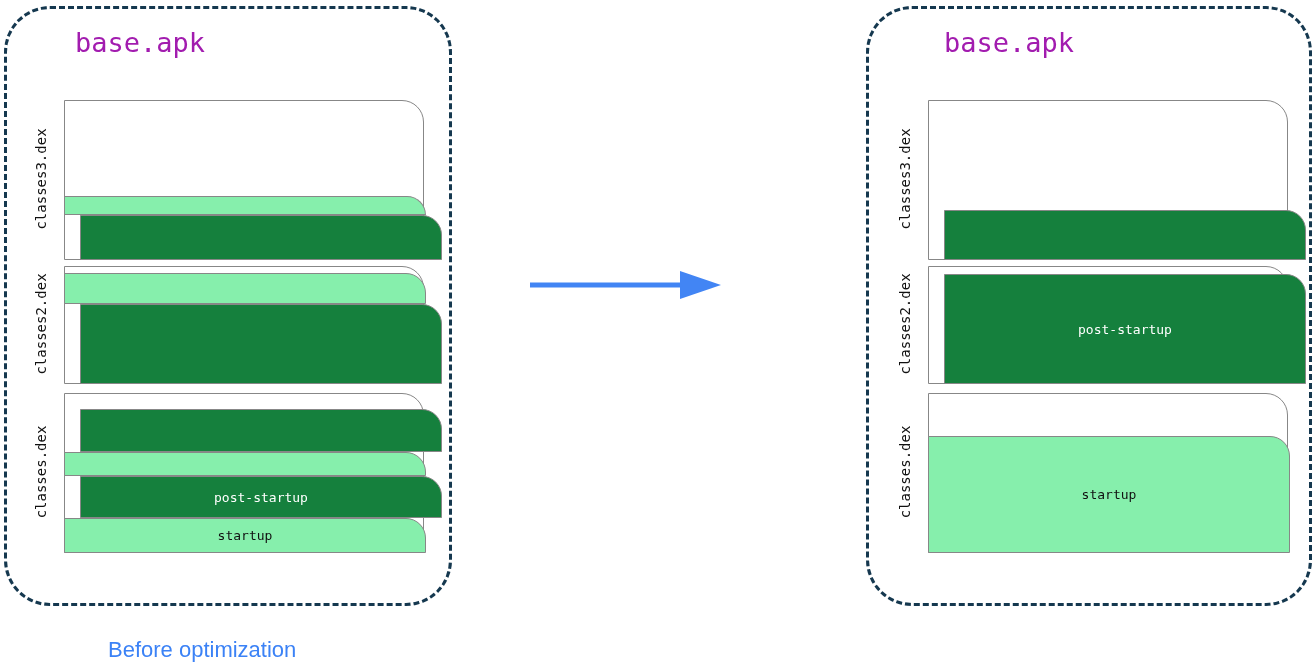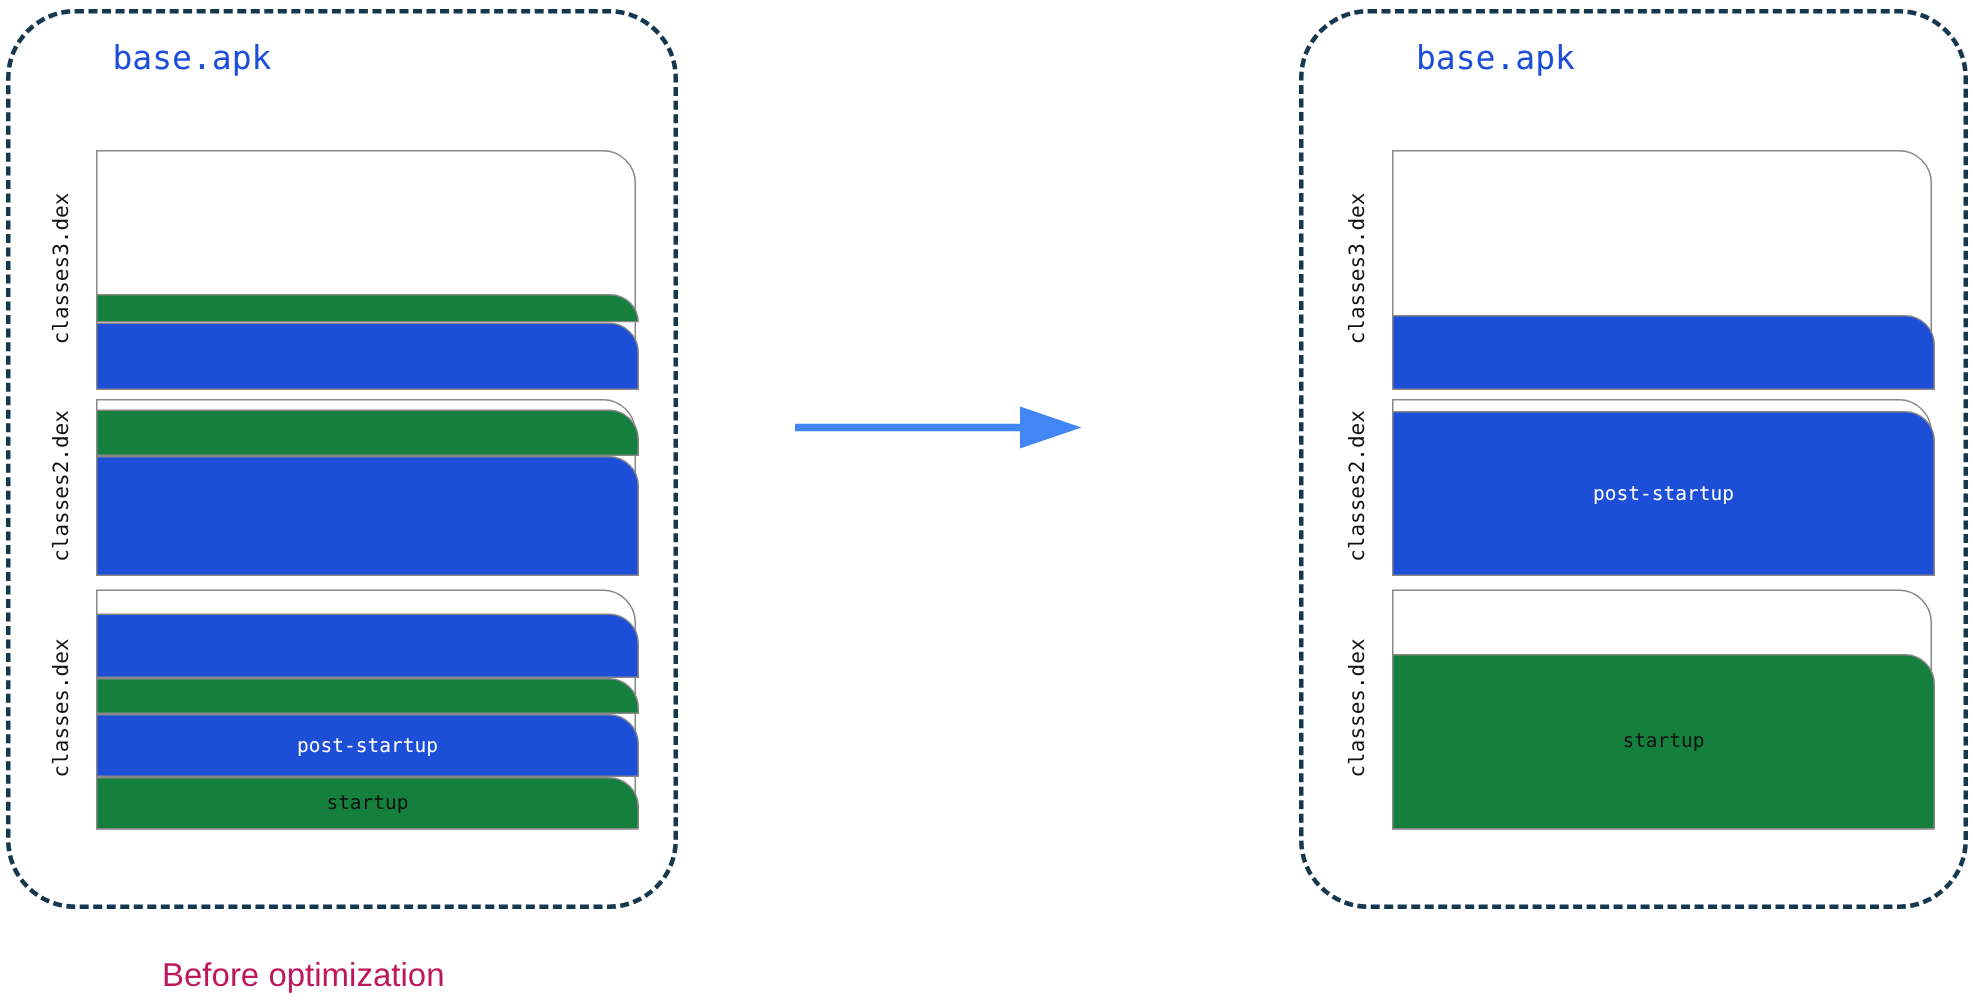--- a/index.html
+++ b/index.html
@@ -20,22 +20,22 @@
     box-sizing:border-box;
     background:#ffffff;
   }
   #panel-before{left:4px;  top:6px; width:448px; height:600px;}
   #panel-after { left:866px;top:6px; width:446px; height:600px;}
 
   .apk-title{
     position:absolute;
     top:27px;
     font-family:"DejaVu Sans Mono","Liberation Mono",monospace;
-    font-size:22px;
-    color:#1d4ed8;
+    font-size:27px;
+    color:#a21caf;
     letter-spacing:0px;
     white-space:nowrap;
   }
   #title-before{left:75px;}
   #title-after {left:944px;}
 
   
   .dex-block{
     position:absolute;
     box-sizing:border-box;
@@ -50,43 +50,43 @@
     box-sizing:border-box;
     border:1.5px solid #878787;
     border-top-right-radius:20px;
     display:flex;
     align-items:center;
     justify-content:center;
     font-family:"DejaVu Sans Mono","Liberation Mono",monospace;
     font-size:13px;
     white-space:nowrap;
   }
-  .band.blue  {background:#1d4ed8;color:#ffffff;}
-  .band.green {background:#15803d;color:#111111;}
+  .band.blue  {background:#15803d;color:#ffffff;margin-left:16px;}
+  .band.green {background:#86efac;color:#111111;}
 
   .dex-label{
     position:absolute;
     font-family:"DejaVu Sans Mono","Liberation Mono",monospace;
     font-size:14px;
     color:#111111;
     transform:rotate(-90deg);
     transform-origin:center center;
     white-space:nowrap;
     text-align:center;
   }
 
   
   .arrow-wrap{position:absolute;left:528px;top:268px;width:196px;height:34px;}
 
   
   .caption{
     position:absolute;
     font-family:"Liberation Sans",sans-serif;
     font-size:22px;
-    color:#be185d;
+    color:#3b82f6;
     white-space:nowrap;
   }
   #caption-before{left:108px;top:637px;}
   #caption-after {left:973px;top:637px;}
 </style>
 </head>
 <body>
 
 <div class="stage">
 

